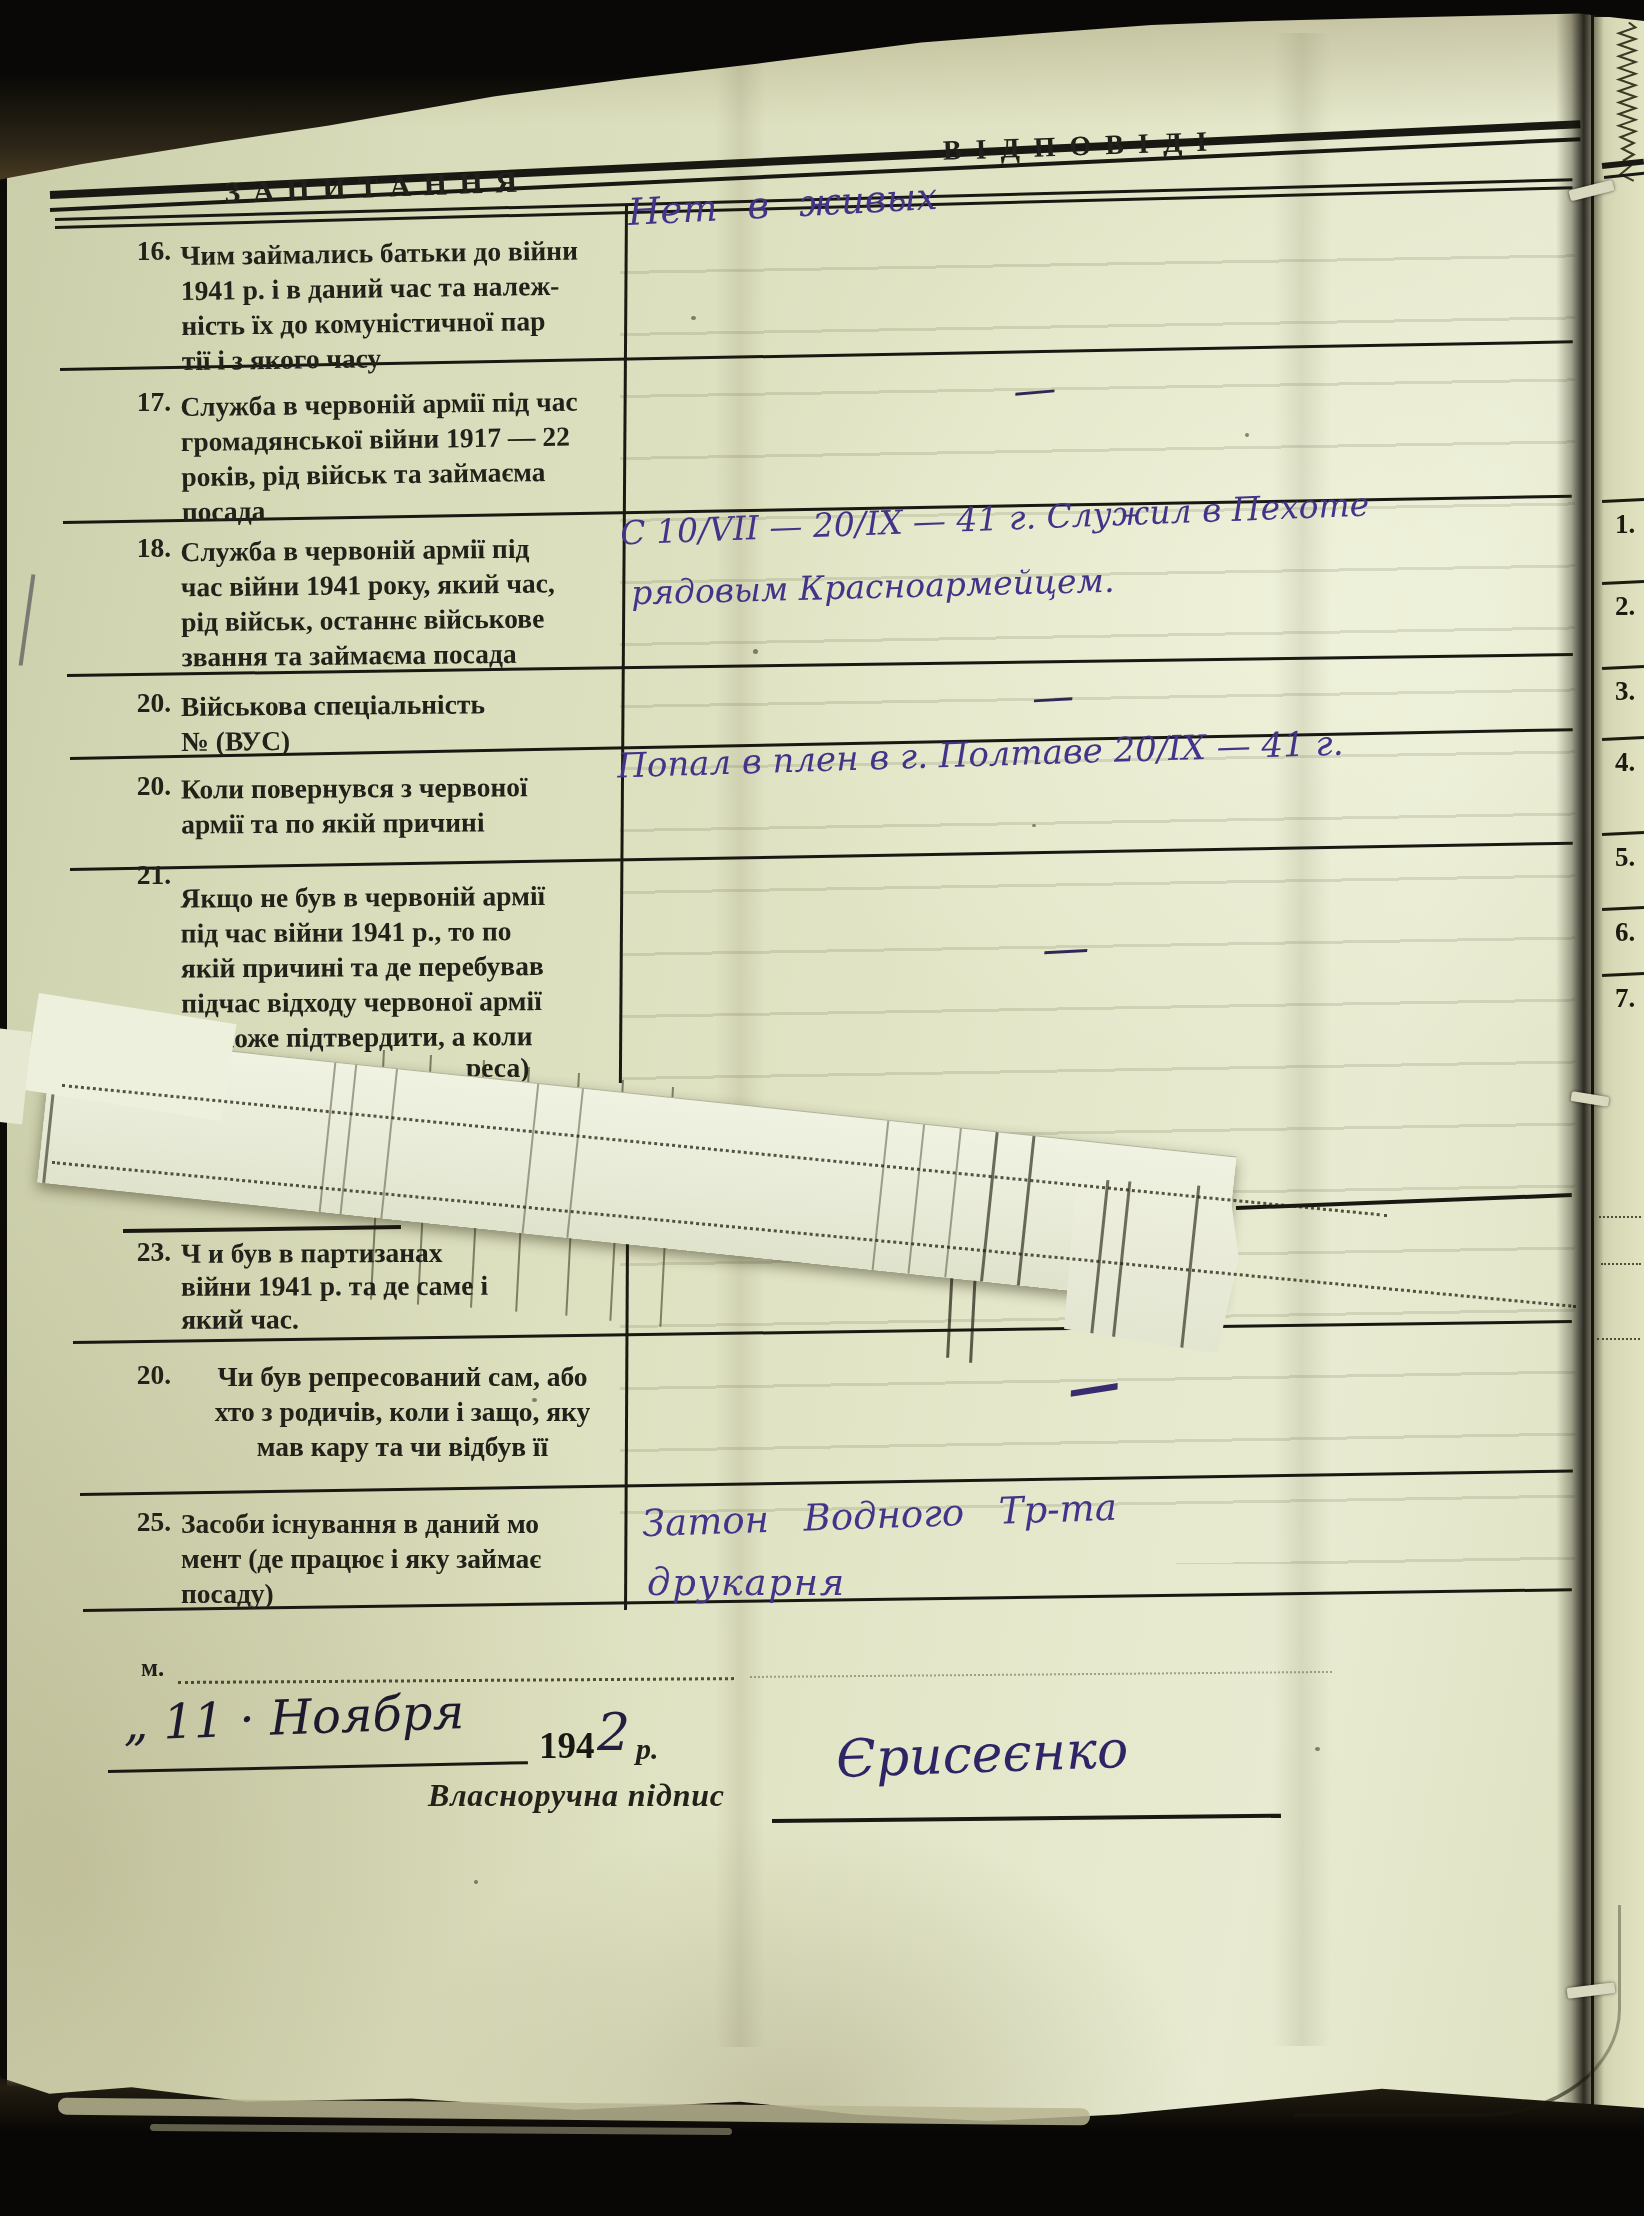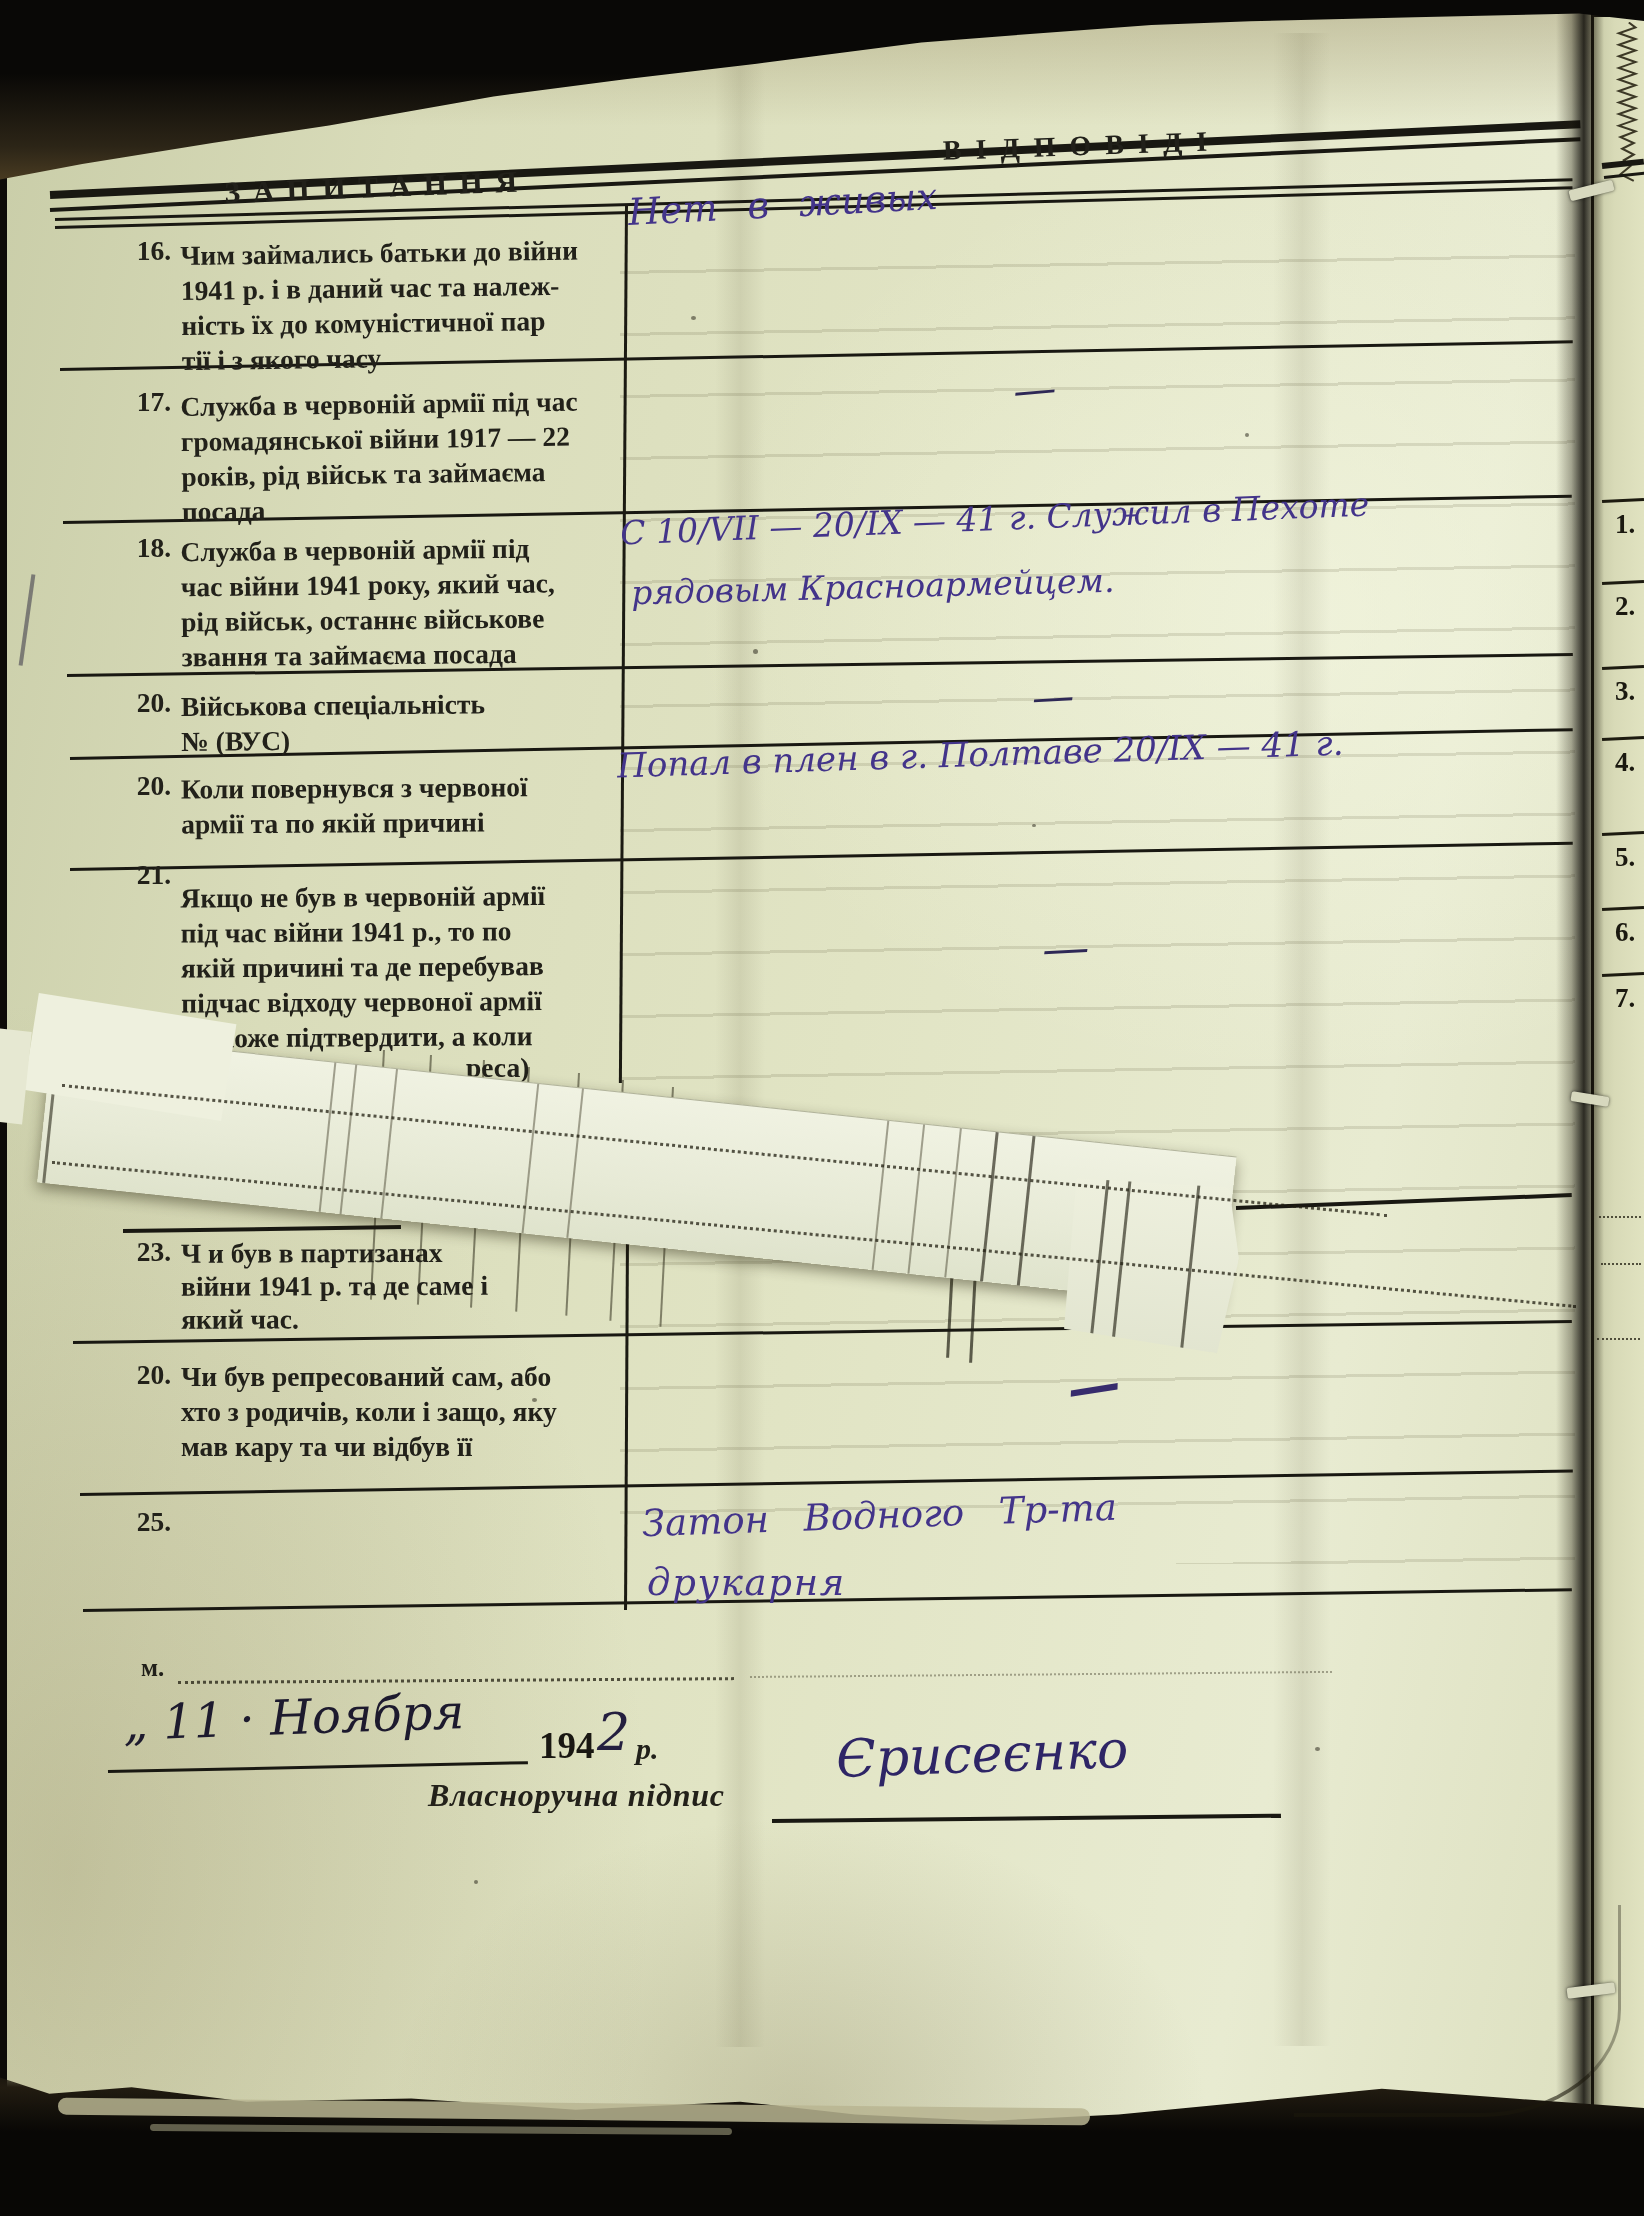--- a/index.html
+++ b/index.html
@@ -119,24 +119,25 @@
 
   <div class="num" style="top:859px;">21.</div>
   <div class="q" style="top:879px;transform:rotate(-0.4deg);">Якщо не був в червоній армії<br>під час війни 1941 р.,  то  по<br>якій причині та де перебував<br>підчас відходу червоної армії<br>… може підтвердити, а коли</div>
   <div class="q" style="left:466px;top:1050px;width:166px;">реса)</div>
   <div class="inkdash" style="left:1042px;top:920px;font-size:47px;transform:rotate(-3deg);">—</div>
 
   <div class="num" style="top:1236px;">23.</div>
   <div class="q" style="top:1236px;line-height:33px;transform:rotate(-0.2deg);">Ч и був в партизанах<br>війни 1941 р. та де саме і<br>який час.</div>
 
   <div class="num" style="top:1359px;">20.</div>
-  <div class="q" style="top:1359px;">Чи був репресований сам, або<br>хто з родичів, коли і защо, яку<br>мав кару та чи відбув її</div>
+  <div class="q" style="top:1359px;text-align:center;">Чи був репресований сам, або<br>хто з родичів, коли і защо, яку<br>мав кару та чи відбув її</div>
   <div class="inkdash" style="left:1067px;top:1354px;font-size:53px;font-weight:700;color:#372c6d;transform:rotate(-9deg);">—</div>
 
   <div class="num" style="top:1506px;">25.</div>
+  <div class="q" style="top:1506px;">Засоби існування в даний мо<br>мент (де працює і яку займає<br>посаду)</div>
   <div class="hand" style="left:642px;top:1494px;font-size:37px;word-spacing:23px;transform:rotate(-2deg);">Затон Водного Тр-та</div>
   <div class="hand" style="left:647px;top:1561px;font-size:37px;letter-spacing:1.7px;">друкарня</div>
 
   <div class="pv" style="left:383px;top:1050px;height:250px;"></div>
   <div class="pv" style="left:430px;top:1055px;height:250px;"></div>
   <div class="pv" style="left:483px;top:1060px;height:248px;"></div>
   <div class="pv" style="left:528px;top:1067px;height:245px;"></div>
   <div class="pv" style="left:578px;top:1073px;height:243px;"></div>
   <div class="pv" style="left:622px;top:1080px;height:241px;"></div>
   <div class="pv" style="left:672px;top:1087px;height:240px;"></div>

